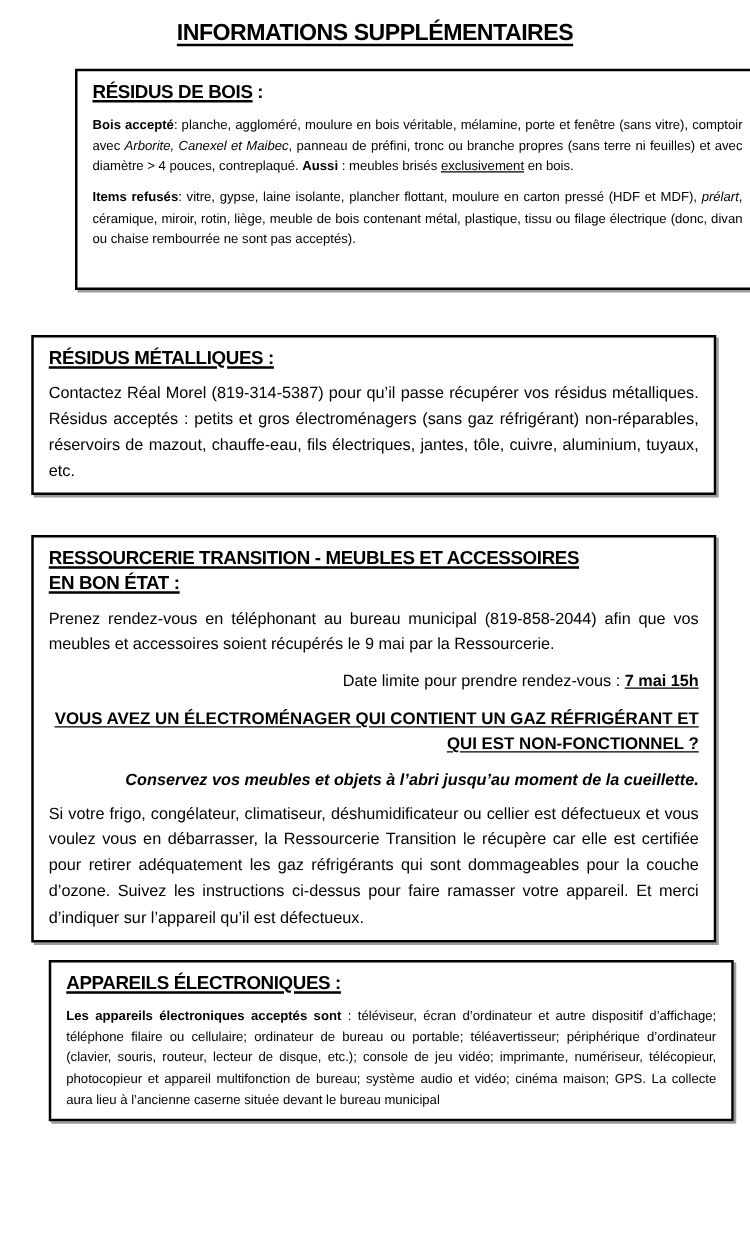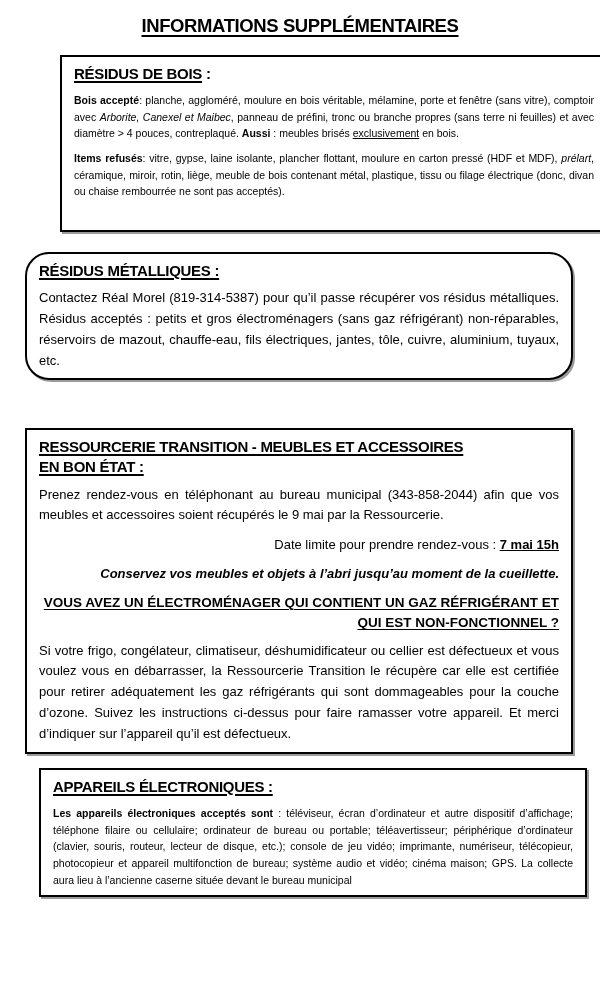--- a/index.html
+++ b/index.html
@@ -29,21 +29,21 @@
   .box {
     position: absolute;
     left: 25px;
     width: 548px;
     background: #ffffff;
     border: 2px solid #000000;
     box-shadow: 2px 2px 0 #9b9b9b;
     padding: 6px 12px 7px 12px;
   }
   .box-bois { top: 55px;  min-height: 177px; margin-left: 35px; }
-  .box-metal { top: 252px; min-height: 125px; border-radius: 24px; }
+  .box-metal { top: 268px; min-height: 125px; }
   .box-ressourcerie { top: 428px; min-height: 310px; }
   .box-electronics { top: 768px; min-height: 115px; margin-left: 14px; }
   .box h2 {
     font-size: 15px;
     font-weight: bold;
     letter-spacing: -0.3px;
     line-height: 1.35;
     margin: 1px 0 7px 0;
   }
   .hu {
@@ -103,24 +103,24 @@
     <p class="small"><span style="font-weight: bold;">Items refusés</span><span>: vitre, gypse, laine isolante, plancher flottant, moulure en carton pressé (HDF et MDF), </span><span style="font-style: italic;">prélart</span><span>, céramique, miroir, rotin, liège, meuble de bois contenant métal, plastique, tissu ou filage électrique (donc, divan ou chaise rembourrée ne sont pas acceptés).</span></p>
   </section>
 
   <section class="box box-metal">
     <h2><span class="hu">RÉSIDUS MÉTALLIQUES :</span></h2>
     <p class="body-text">Contactez Réal Morel (819-314-5387) pour qu’il passe récupérer vos résidus métalliques.  Résidus acceptés : petits et gros électroménagers (sans gaz réfrigérant) non-réparables, réservoirs de mazout, chauffe-eau, fils électriques, jantes, tôle, cuivre, aluminium, tuyaux, etc.</p>
   </section>
 
   <section class="box box-ressourcerie">
     <h2><span class="hu">RESSOURCERIE TRANSITION - MEUBLES ET ACCESSOIRES</span><br><span class="hu">EN BON ÉTAT :</span></h2>
-    <p class="body-text">Prenez rendez-vous en téléphonant au bureau municipal (343-858-2044) afin que vos meubles et accessoires soient récupérés le 9 mai par la Ressourcerie.</p>
+    <p class="body-text">Prenez rendez-vous en téléphonant au bureau municipal (819-858-2044) afin que vos meubles et accessoires soient récupérés le 9 mai par la Ressourcerie.</p>
     <p class="centerline"><span>Date limite pour prendre rendez-vous : </span><span class="bu">7 mai 15h</span></p>
+    <p class="centerline question">VOUS AVEZ UN ÉLECTROMÉNAGER QUI CONTIENT UN GAZ RÉFRIGÉRANT ET QUI EST NON-FONCTIONNEL ?</p>
     <p class="centerline notice">Conservez vos meubles et objets à l’abri jusqu’au moment de la cueillette.</p>
-    <p class="centerline question">VOUS AVEZ UN ÉLECTROMÉNAGER QUI CONTIENT UN GAZ RÉFRIGÉRANT ET QUI EST NON-FONCTIONNEL ?</p>
     <p class="body-text">Si votre frigo, congélateur, climatiseur, déshumidificateur ou cellier est défectueux et vous voulez vous en débarrasser, la Ressourcerie Transition le récupère car elle est certifiée pour retirer adéquatement les gaz réfrigérants qui sont dommageables pour la couche d’ozone.  Suivez les instructions ci-dessus pour faire ramasser votre appareil.  Et merci d’indiquer sur l’appareil qu’il est défectueux.</p>
   </section>
 
   <section class="box box-electronics">
     <h2><span class="hu">APPAREILS ÉLECTRONIQUES :</span></h2>
     <p class="small"><span style="font-weight: bold;">Les appareils électroniques acceptés sont</span><span> : téléviseur, écran d’ordinateur et autre dispositif d’affichage; téléphone filaire ou cellulaire; ordinateur de bureau ou portable; téléavertisseur; périphérique d’ordinateur (clavier, souris, routeur, lecteur de disque, etc.); console de jeu vidéo; imprimante, numériseur, télécopieur, photocopieur et appareil multifonction de bureau; système audio et vidéo; cinéma maison; GPS.  La collecte aura lieu à l’ancienne caserne située devant le bureau municipal</span></p>
   </section>
 
 </div>
 

